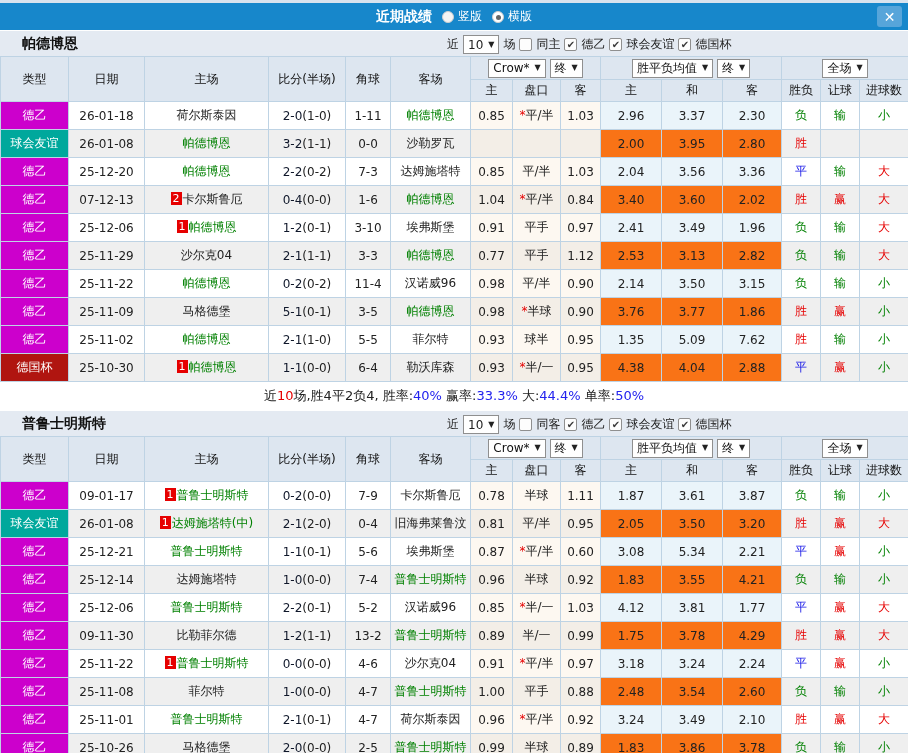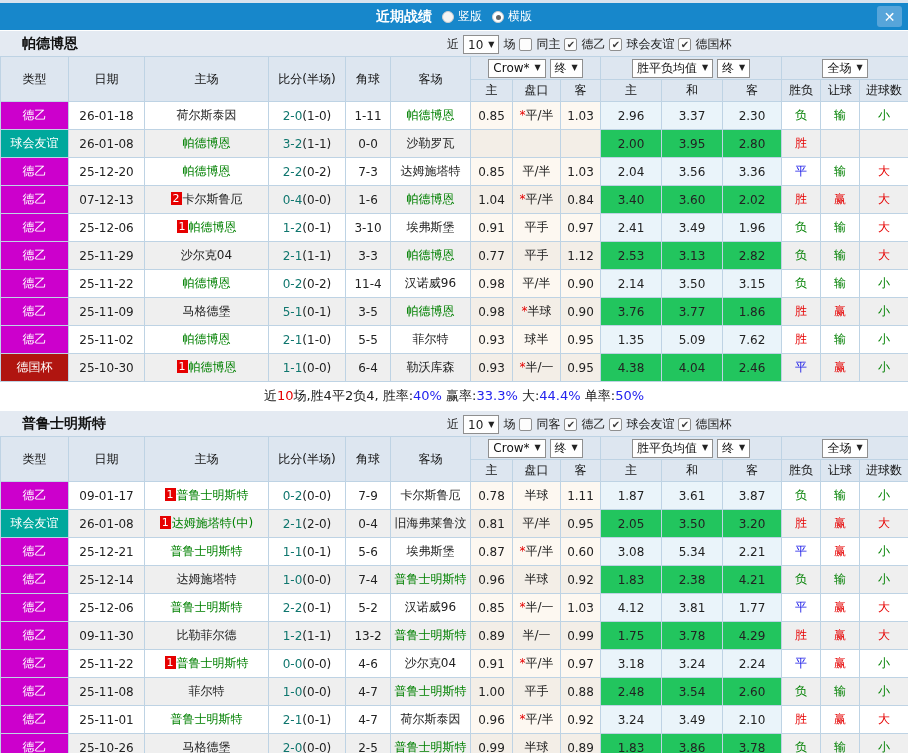--- a/index.html
+++ b/index.html
@@ -27,23 +27,23 @@
   table.grid{border-collapse:collapse;table-layout:fixed;width:908px}
   .grid th,.grid td{border:1px solid #bed3e4;text-align:center;padding:0;overflow:hidden;white-space:nowrap}
   .grid thead th{background:#dde6f0;font-weight:normal;font-size:12px;height:21px;color:#111}
   .grid thead tr.h1 th{height:22px}
   .grid td{height:27px;background:#fff}
   td.type{color:#fff}
   td.odds{background:#fdf8f1}
   td.mean{background:#eaf4fa}
   tr.even td{background:#efefef}
   tr.even td.odds{background:#f3eee7}
-  tr.even td.mean{background:#22c55e}
+  tr.even td.mean{background:#f97316}
   .tracked{color:#008000}
-  .score-main{color:#0f766e}
+  .score-main{color:#0f172a}
   .star{color:#e60000}
   .badge{display:inline-block;background:#e60000;color:#fff;font-size:11px;line-height:13px;
          padding:0 2px;margin-right:1px;vertical-align:1px}
   .summary{height:28px;line-height:28px;text-align:center;font-size:13px}
 </style>
 </head>
 <body>
 
 <div class="topstrip"></div>
 
@@ -296,21 +296,21 @@
           <td>25-10-30</td>
           <td><span class="badge">1</span><span class="tracked">帕德博恩</span></td>
           <td><span class="score-main">1-1</span><span class="score-half">(0-0)</span></td>
           <td>6-4</td>
           <td><span>勒沃库森</span></td>
           <td class="odds">0.93</td>
           <td class="odds"><span class="star">*</span><span>半/一</span></td>
           <td class="odds">0.95</td>
           <td class="mean">4.38</td>
           <td class="mean">4.04</td>
-          <td class="mean">2.46</td>
+          <td class="mean">2.88</td>
           <td class="res" style="color: rgb(20, 20, 230);">平</td>
           <td class="res" style="color: rgb(230, 0, 0);">赢</td>
           <td class="res" style="color: rgb(0, 128, 0);">小</td>
         </tr>
       </tbody>
     </table>
     <div class="summary"><span style="color: rgb(34, 34, 34);">近</span><span style="color: rgb(230, 0, 0);">10</span><span style="color: rgb(34, 34, 34);">场,胜4平2负4, 胜率:</span><span style="color: rgb(34, 34, 238);">40%</span><span style="color: rgb(34, 34, 34);"> 赢率:</span><span style="color: rgb(34, 34, 238);">33.3%</span><span style="color: rgb(34, 34, 34);"> 大:</span><span style="color: rgb(34, 34, 238);">44.4%</span><span style="color: rgb(34, 34, 34);"> 单率:</span><span style="color: rgb(34, 34, 238);">50%</span></div>
     <div class="band">
       <span class="team">普鲁士明斯特</span>
       <span class="filt">
@@ -443,21 +443,21 @@
           <td class="type" style="background: rgb(204, 0, 204);">德乙</td>
           <td>25-12-14</td>
           <td><span>达姆施塔特</span></td>
           <td><span class="score-main">1-0</span><span class="score-half">(0-0)</span></td>
           <td>7-4</td>
           <td><span class="tracked">普鲁士明斯特</span></td>
           <td class="odds">0.96</td>
           <td class="odds"><span>半球</span></td>
           <td class="odds">0.92</td>
           <td class="mean">1.83</td>
-          <td class="mean">2.38</td>
+          <td class="mean">3.55</td>
           <td class="mean">4.21</td>
           <td class="res" style="color: rgb(0, 128, 0);">负</td>
           <td class="res" style="color: rgb(0, 128, 0);">输</td>
           <td class="res" style="color: rgb(0, 128, 0);">小</td>
         </tr>
         <tr class="odd">
           <td class="type" style="background: rgb(204, 0, 204);">德乙</td>
           <td>25-12-06</td>
           <td><span class="tracked">普鲁士明斯特</span></td>
           <td><span class="score-main">2-2</span><span class="score-half">(0-1)</span></td>

